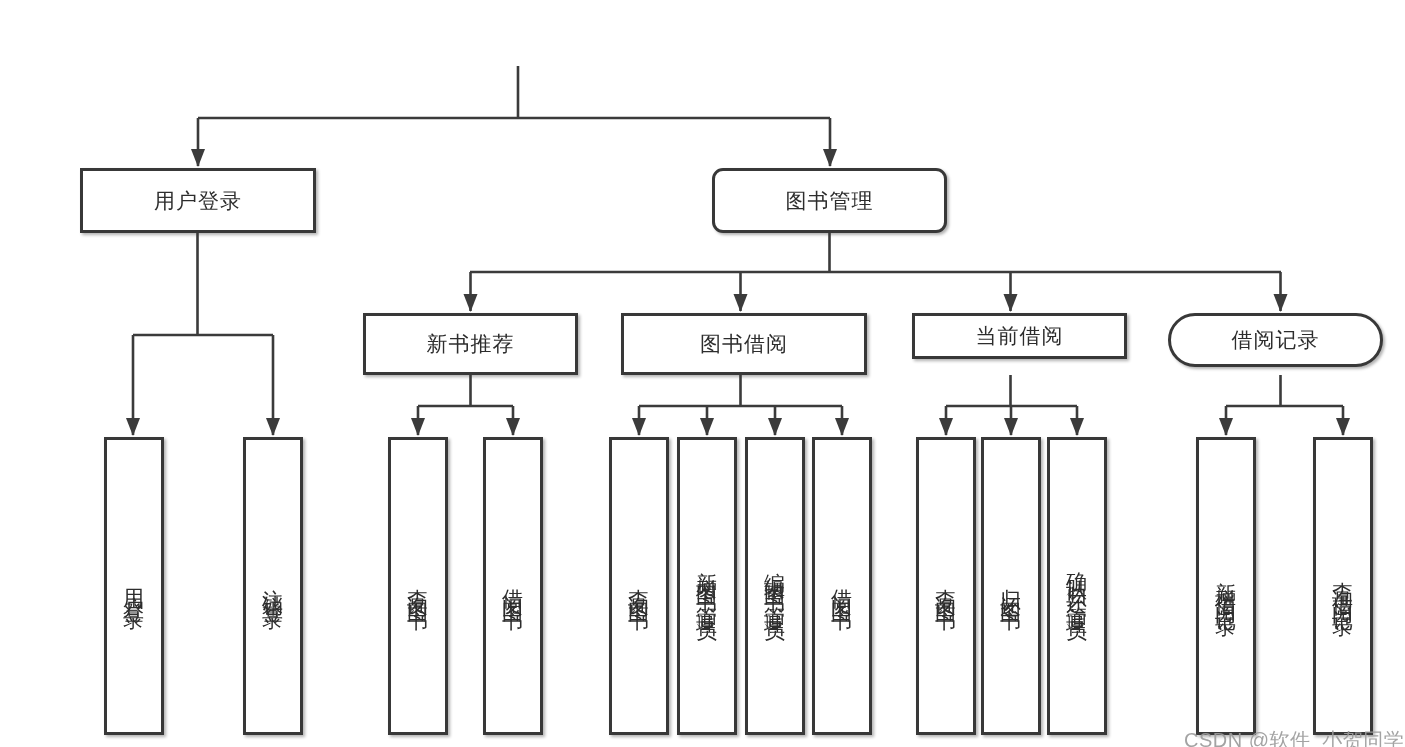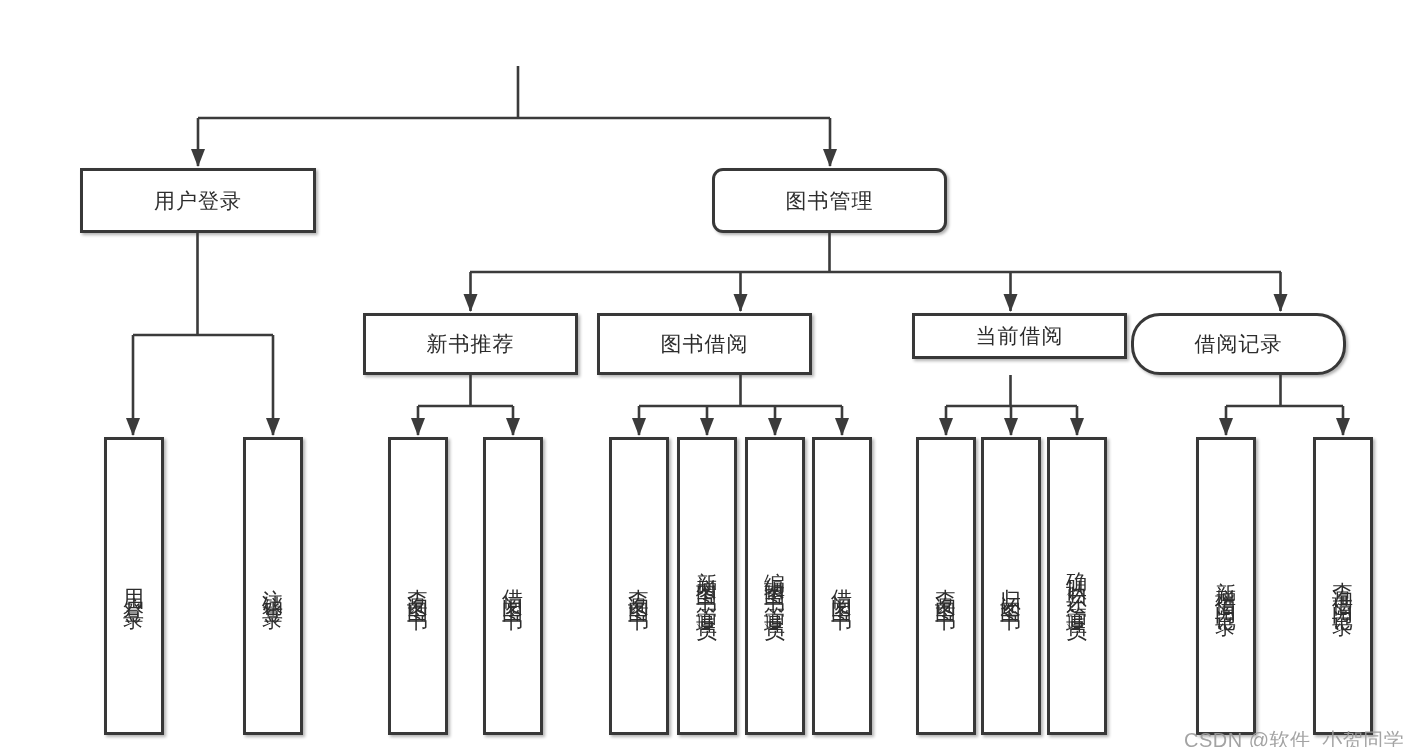--- a/index.html
+++ b/index.html
@@ -114,27 +114,27 @@
   <div class="box" style="left:80px; top:168px; width:236px; height:65px;">
     <span class="h-label">用户登录</span>
   </div>
   <div class="box" style="left:712px; top:168px; width:235px; height:65px;border-radius:11px;">
     <span class="h-label">图书管理</span>
   </div>
 
   <div class="box" style="left:363px; top:313px; width:215px; height:62px;">
     <span class="h-label">新书推荐</span>
   </div>
-  <div class="box" style="left:597px; top:313px; width:215px; height:62px;align-items:center;">
+  <div class="box" style="left:621px; top:313px; width:246px; height:62px;align-items:center;">
     <span class="h-label">图书借阅</span>
   </div>
   <div class="box" style="left:912px; top:313px; width:215px; height:46px;">
     <span class="h-label">当前借阅</span>
   </div>
-  <div class="box" style="left:1131px; top:313px; width:215px; height:62px;border-radius:29px;">
+  <div class="box" style="left:1168px; top:313px; width:215px; height:54px;border-radius:29px;">
     <span class="h-label">借阅记录</span>
   </div>
 
   <div class="box" style="left:104px; top:437px; width:60px; height:298px;">
     <span class="v-label">用户登录</span>
   </div>
   <div class="box" style="left:243px; top:437px; width:60px; height:298px;">
     <span class="v-label">注销登录</span>
   </div>
 

